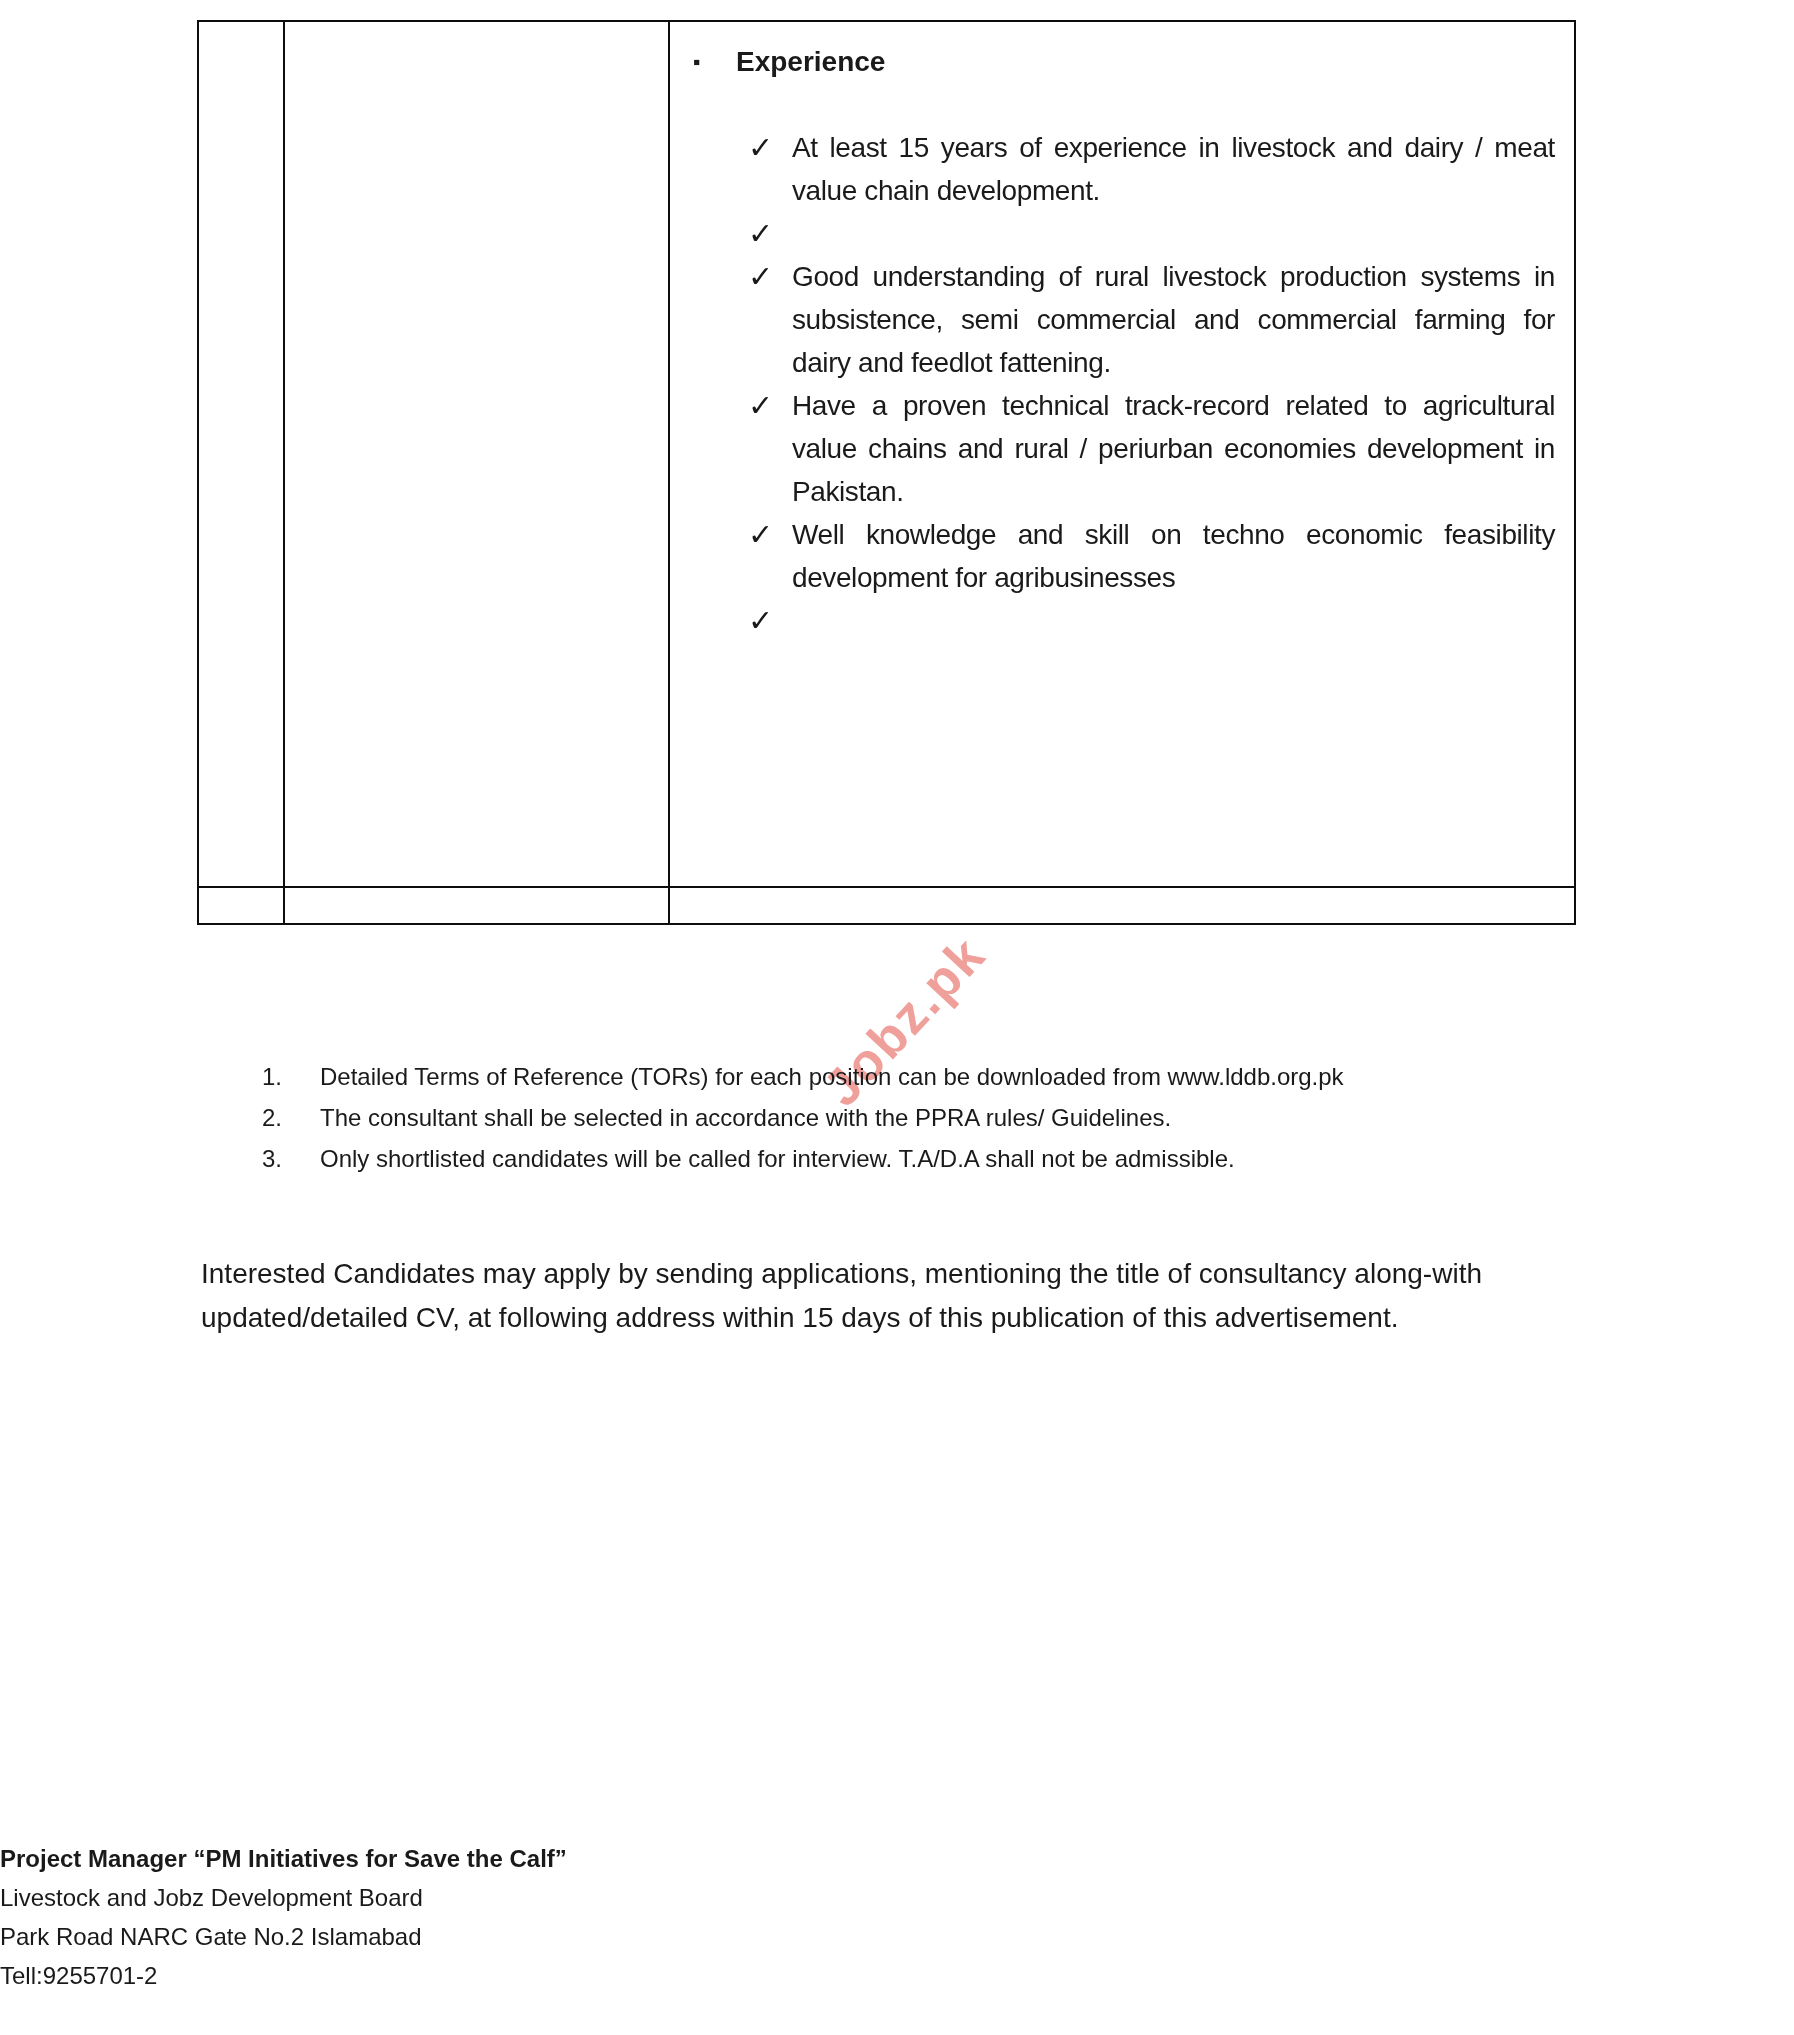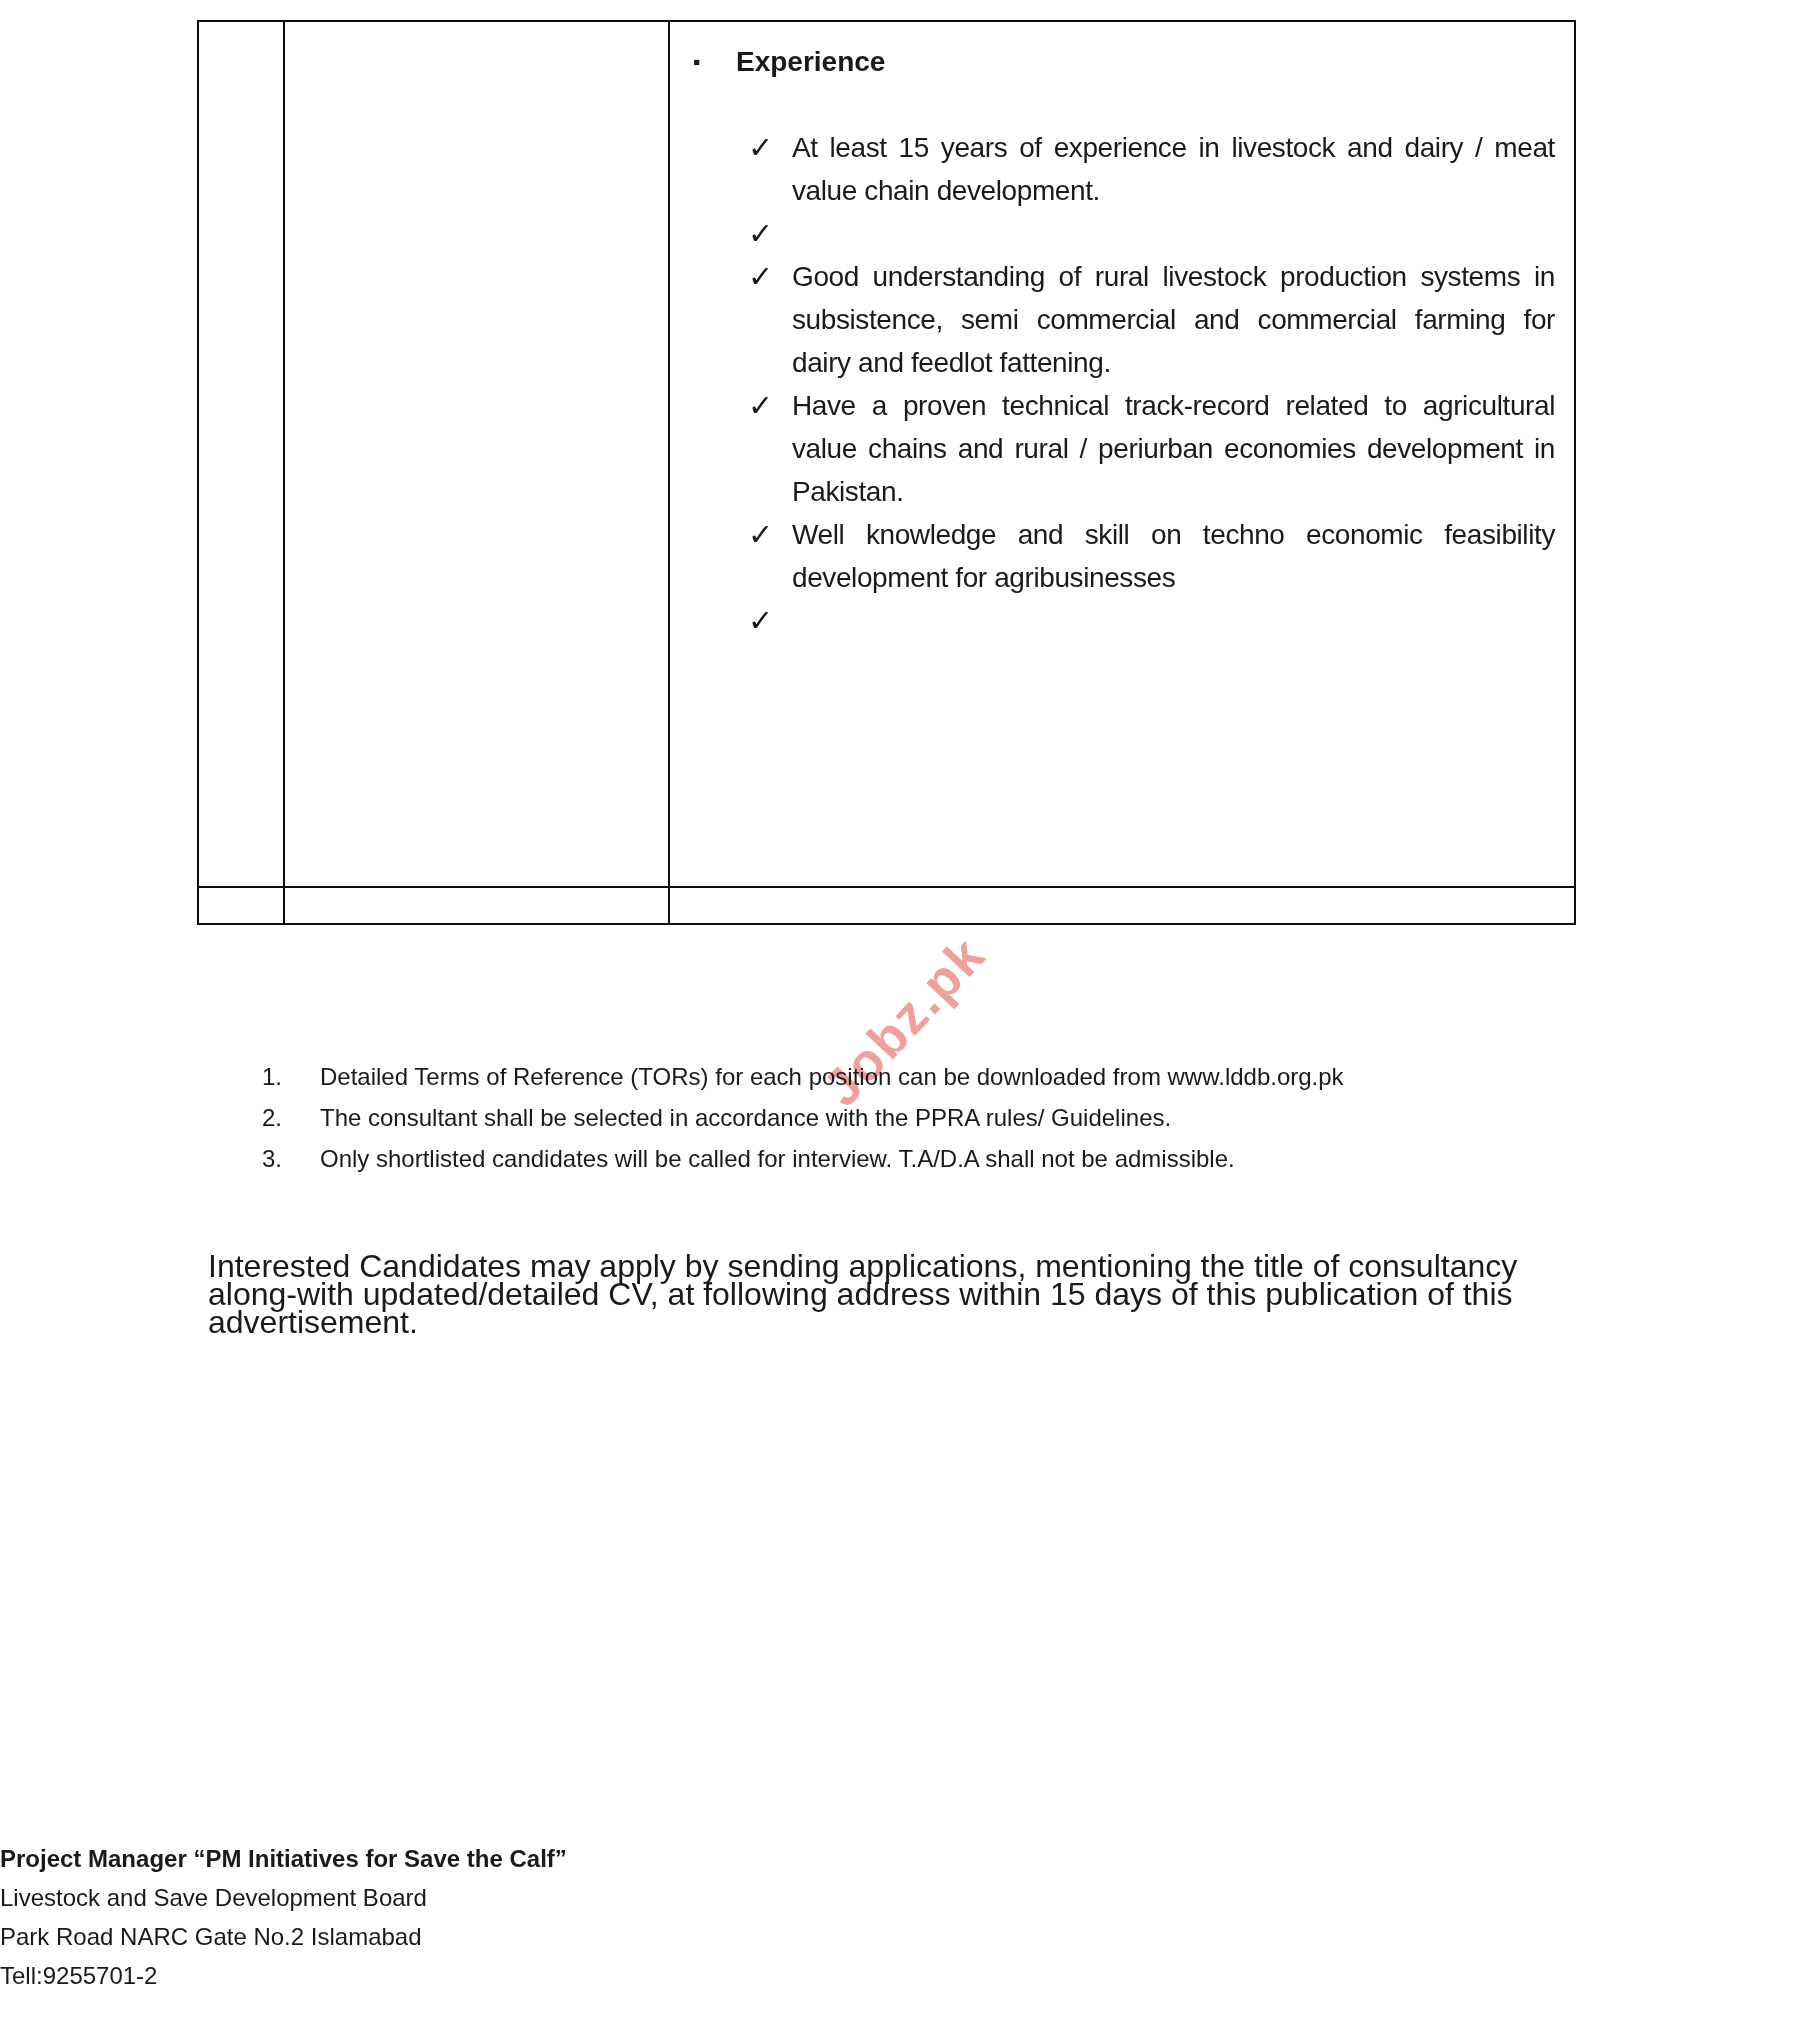--- a/index.html
+++ b/index.html
@@ -71,24 +71,24 @@
     font-size:24px;
     line-height:41px;
   }
   .note{display:flex;}
   .note .num{width:58px;flex:none;}
   .note .ntxt{flex:1;}
 
   
   .apply{
     position:absolute;
-    left:208px; top:1252px;
+    left:201px; top:1252px;
     width:1392px;
-    font-size:32px;
-    line-height:28px;
+    font-size:28px;
+    line-height:44px;
   }
 
   
   .footer{
     position:absolute;
     left:0; top:1839px;
     width:1794px;
     text-align:left;
     font-size:24px;
     line-height:39px;
@@ -159,19 +159,19 @@
     <div class="note">
       <span class="num">3.</span>
       <span class="ntxt">Only shortlisted candidates will be called for interview. T.A/D.A shall not be admissible.</span>
     </div>
   </div>
 
   <div class="apply">Interested Candidates may apply by sending applications, mentioning the title of consultancy along-with updated/detailed CV, at following address within 15 days of this publication of this advertisement.</div>
 
   <div class="footer">
     <div class="bold">Project Manager “PM Initiatives for Save the Calf”</div>
-    <div>Livestock and Save Development Board</div>
+    <div>Livestock and Jobz Development Board</div>
     <div>Park Road NARC Gate No.2 Islamabad</div>
     <div>Tell:9255701-2</div>
   </div>
 
 </div>
 
 
 </body></html>

